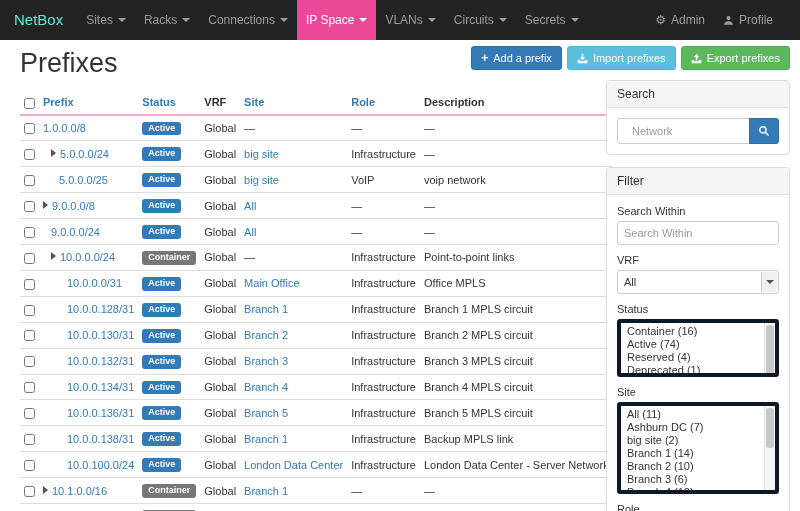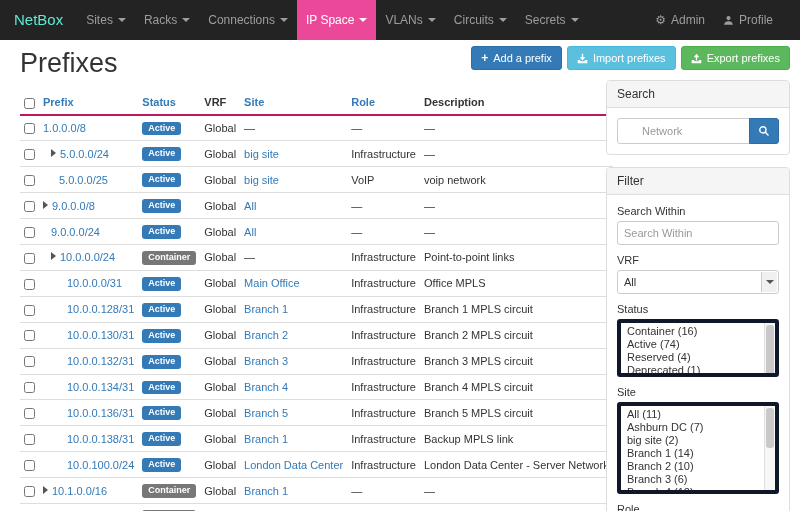--- a/index.html
+++ b/index.html
@@ -24,39 +24,39 @@
   .btn-primary{background:#337ab7;border-color:#2e6da4}
   .btn-info{background:#5bc0de;border-color:#46b8da}
   .btn-success{background:#5cb85c;border-color:#4cae4c}
   .bico{font-weight:bold;font-size:12px;line-height:1}
   .layout{display:flex;gap:12px;align-items:flex-start}
   .main{flex:1;min-width:0}
   h1{font-size:27px;font-weight:400;margin:8px 0 12px;color:#333}
 
   
   table{width:100%;border-collapse:collapse;font-size:11px}
-  th{font-size:11px;text-align:left;padding:5px 4px;border-bottom:2px solid #be185d;font-weight:bold;color:#333;white-space:nowrap}
+  th{font-size:11px;text-align:left;padding:5px 4px;border-bottom:2px solid #f9a8d4;font-weight:bold;color:#333;white-space:nowrap}
   th a{color:#337ab7;text-decoration:none}
   td{padding:5px 4px;border-top:1px solid #ddd;white-space:nowrap;color:#333;vertical-align:middle}
   a{color:#337ab7;text-decoration:none}
   .col-check{width:22px}
   input[type=checkbox]{width:11px;height:11px;vertical-align:middle}
   .label{display:inline-block;font-size:9px;font-weight:bold;color:#fff;padding:2px 6px;border-radius:3px;line-height:1.1}
   .label-active{background:#337ab7}
   .label-container{background:#777}
   .pwrap{display:inline-block}
   .tri{display:inline-block;width:0;height:0;border-top:4px solid transparent;border-bottom:4px solid transparent;border-left:5px solid #555;margin:0 4px 1px 0}
 
   
   .sidebar{width:184px;flex:none;margin-top:40px}
   .panel{border:1px solid #ddd;border-radius:4px;margin-bottom:12px;background:#fff}
   .panel-heading{background:#f5f5f5;border-bottom:1px solid #ddd;padding:6px 10px;font-size:12px;color:#333;border-radius:3px 3px 0 0}
   .panel-body{padding:10px}
   .search-body{display:flex}
-  .search-input{flex:1;min-width:0;height:26px;border:1px solid #ccc;border-radius:3px 0 0 3px;padding:0 24px;font-size:11px;font-family:inherit;color:#333}
+  .search-input{flex:1;min-width:0;height:26px;border:1px solid #ccc;border-radius:3px 0 0 3px;padding:0 14px;font-size:11px;font-family:inherit;color:#333}
   .search-btn{width:30px;height:26px;background:#337ab7;border:1px solid #2e6da4;border-radius:0 3px 3px 0;display:flex;align-items:center;justify-content:center;cursor:pointer;margin-left:-1px}
   .flabel{display:block;font-size:11px;margin:9px 0 4px;color:#333}
   .flabel.first{margin-top:0}
   .text-input{width:100%;height:24px;border:1px solid #ccc;border-radius:3px;padding:0 6px;font-size:11px;font-family:inherit;color:#333}
   .text-input::placeholder,.search-input::placeholder{color:#999}
   .select{position:relative;height:24px;border:1px solid #ccc;border-radius:3px;background:#fff;font-size:11px;display:flex;align-items:center;padding:0 20px 0 6px;cursor:pointer}
   .sel-btn{position:absolute;right:1px;top:1px;bottom:1px;width:16px;background:#f0f0f0;border-left:1px solid #ccc;display:flex;align-items:center;justify-content:center;border-radius:0 2px 2px 0}
   .sel-caret{width:0;height:0;border-left:4px solid transparent;border-right:4px solid transparent;border-top:4px solid #555}
   .listbox{position:relative;border:4px solid #0f172a;border-radius:3px;background:#fff;overflow:hidden;padding-right:12px}
   .opts{padding:2px 0}

